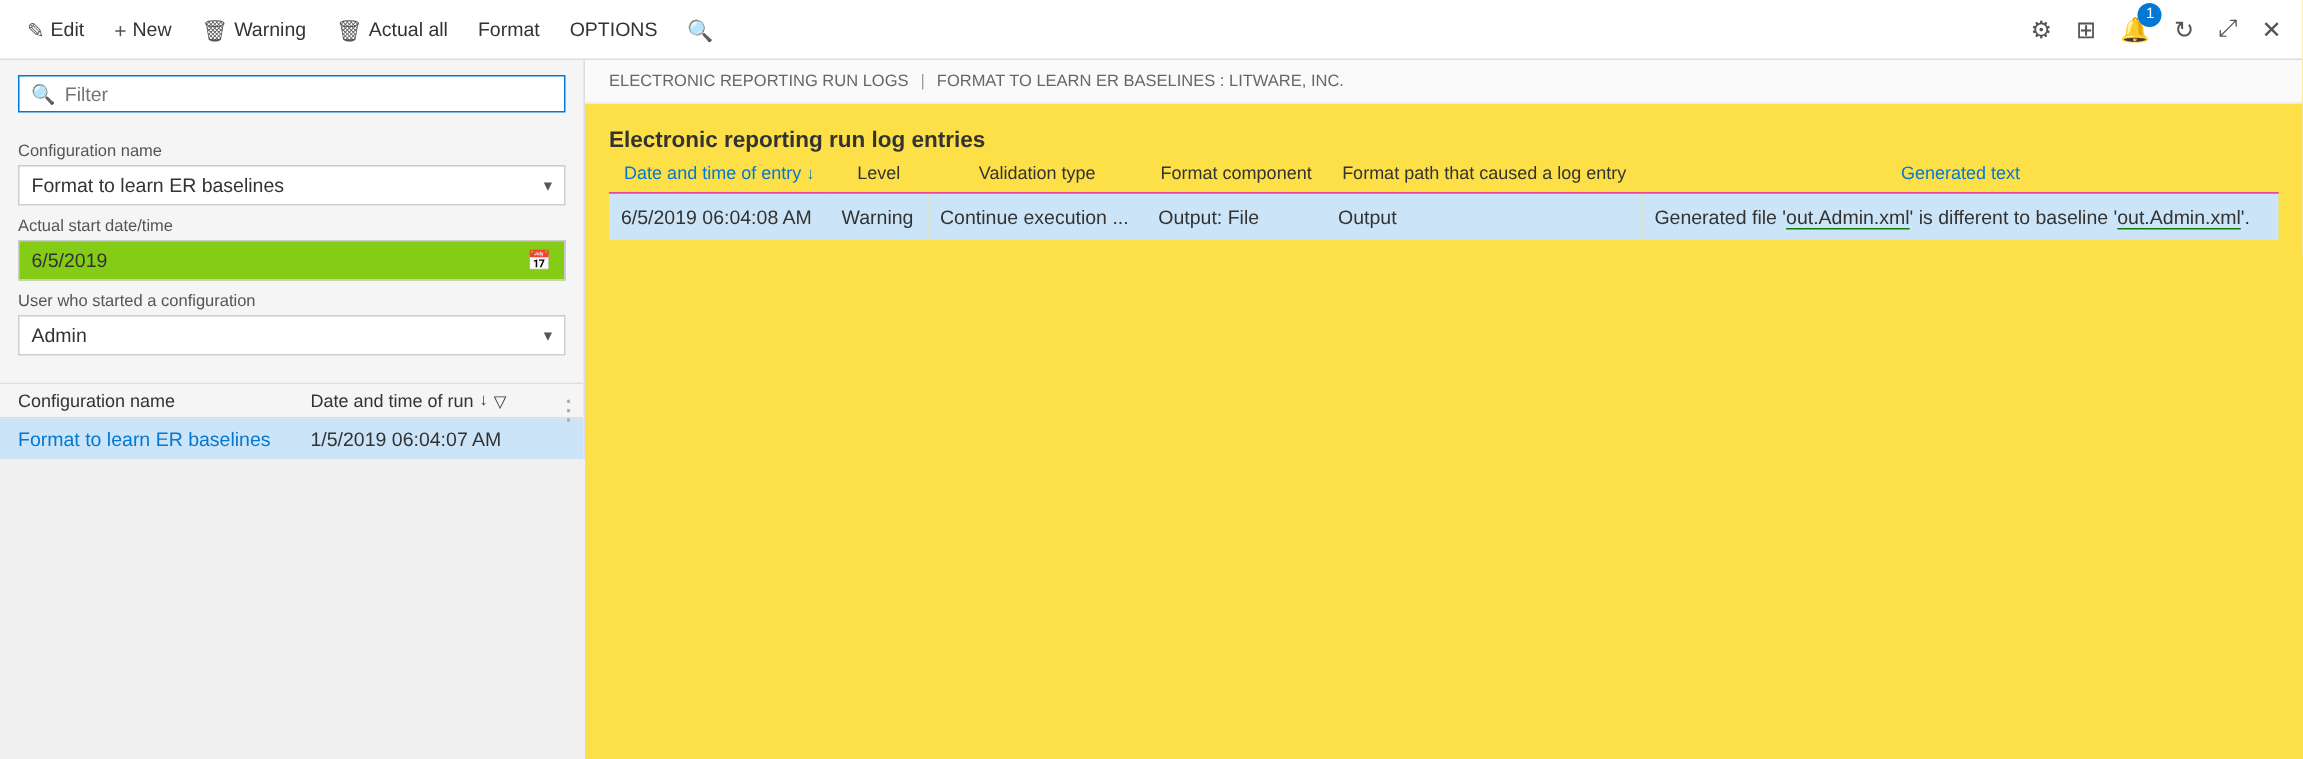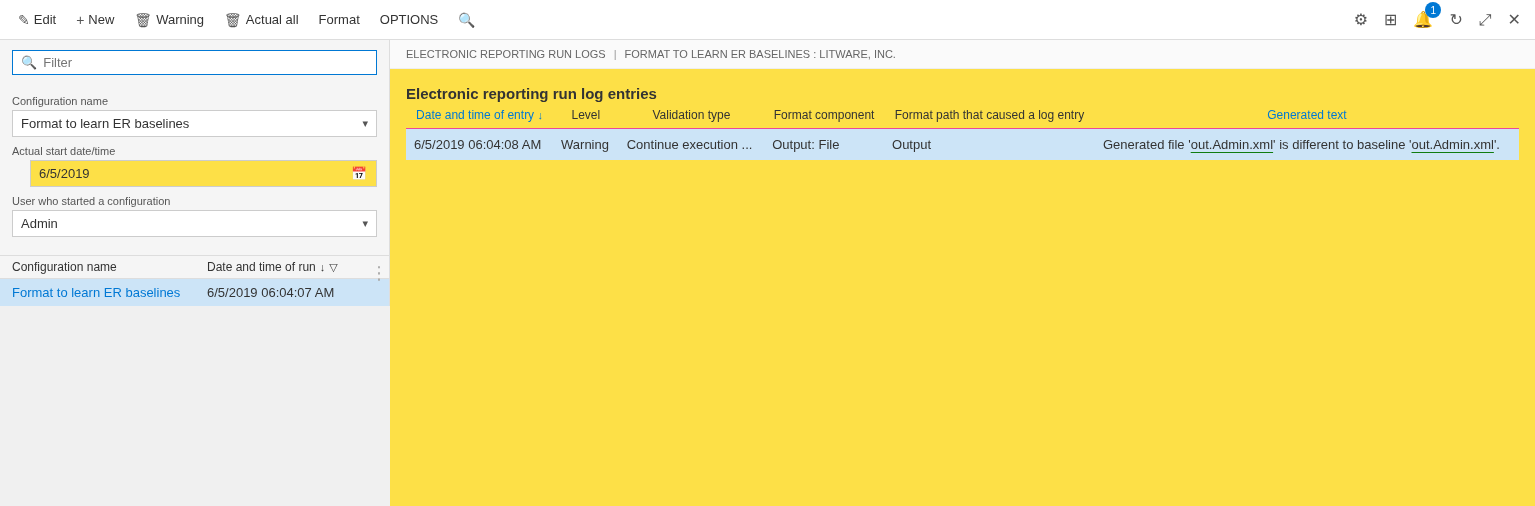--- a/index.html
+++ b/index.html
@@ -113,26 +113,25 @@
       border: 1px solid #ccc;
       padding: 5px 8px;
       cursor: pointer;
       font-size: 13px;
     }
     .dropdown-field .chevron { color: #555; font-size: 11px; }
     .date-field {
       display: flex;
       align-items: center;
       justify-content: space-between;
-      background: #fde047;
+      background: #84cc16;
       border: 1px solid #ccc;
       padding: 5px 8px;
       cursor: pointer;
       font-size: 13px;
-      margin-left: 18px;
     }
     .date-field .cal-icon { color: #555; font-size: 13px; }
 
     
     .list-section {
       margin-top: 12px;
       flex: 1;
       overflow: hidden;
       display: flex;
       flex-direction: column;
@@ -346,21 +345,21 @@
         <div class="list-header">
           <span class="list-col-name">Configuration name</span>
           <span class="list-col-date">
             <span>Date and time of run</span>
             <span style="font-size:11px;">↓</span>
             <span style="font-size:11px;cursor:pointer;">▽</span>
           </span>
         </div>
         <div class="list-row">
           <span class="list-row-name">Format to learn ER baselines</span>
-          <span class="list-row-date">6/5/2019 06:04:07 AM</span>
+          <span class="list-row-date">1/5/2019 06:04:07 AM</span>
         </div>
       </div>
     </div>
     <div class="resize-dots">⋮</div>
   </div>
 
   <div class="right-panel">
 
     <div class="breadcrumb-bar">
       <span>ELECTRONIC REPORTING RUN LOGS</span>

